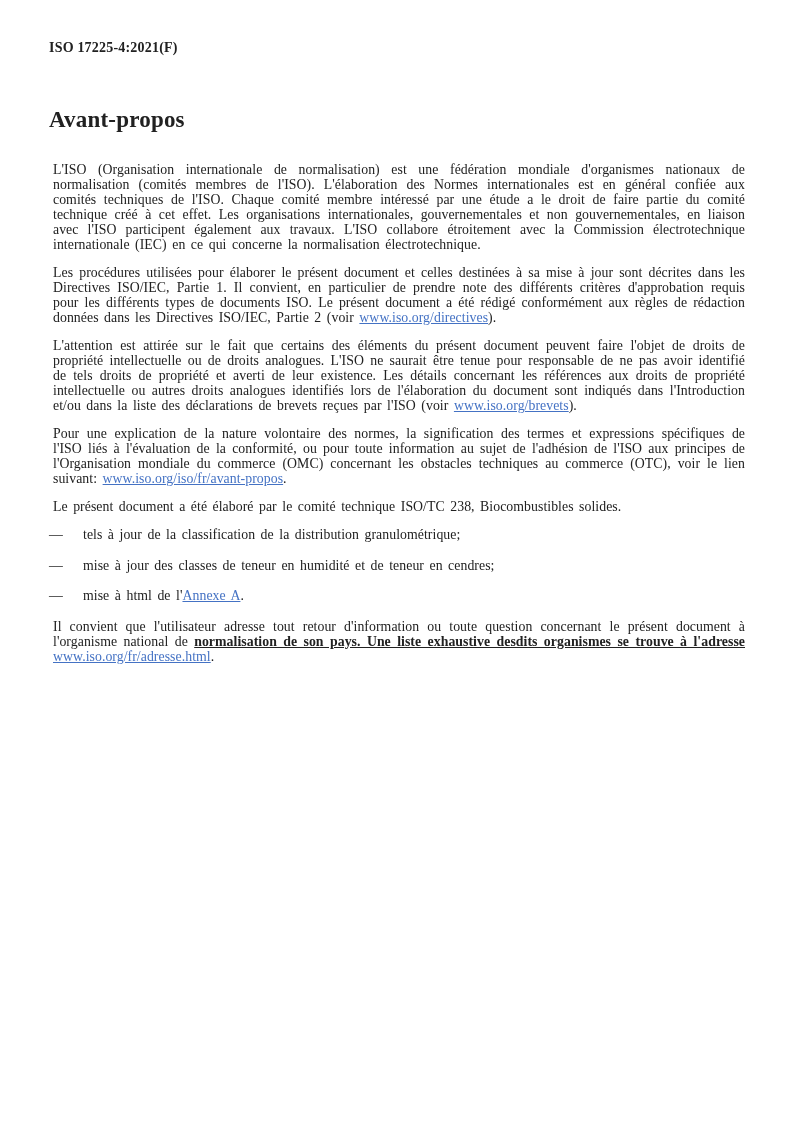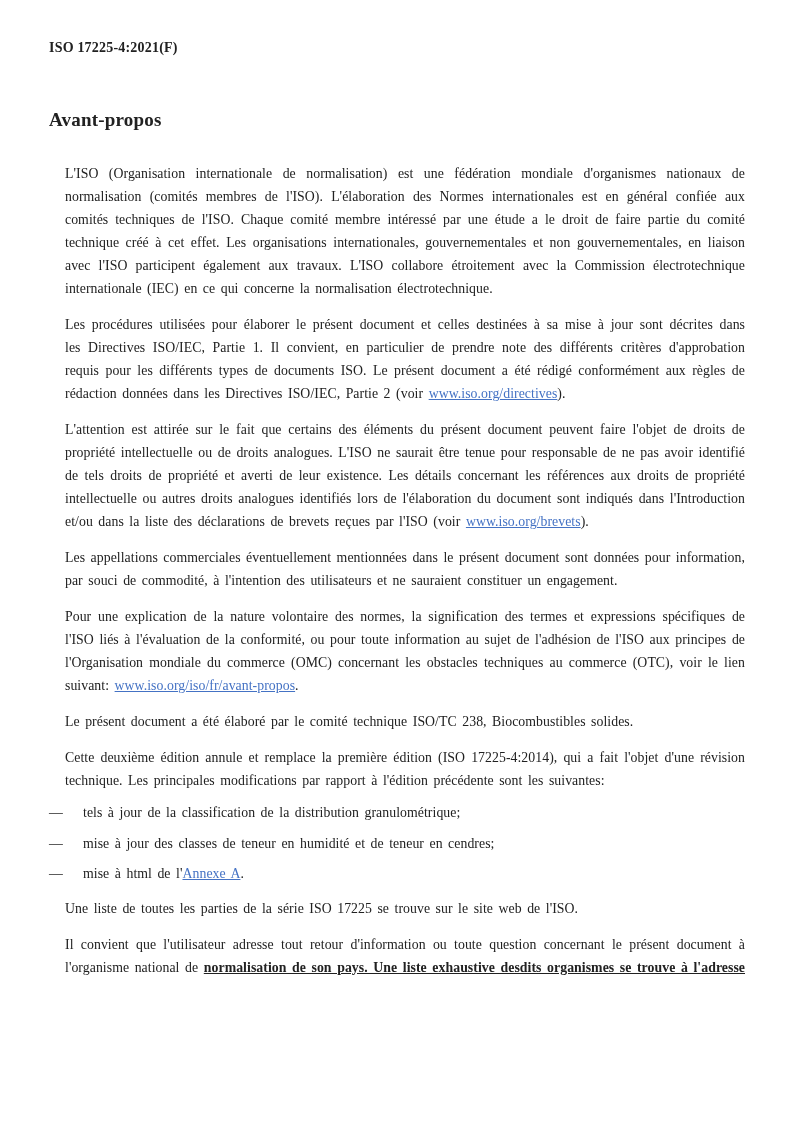--- a/index.html
+++ b/index.html
@@ -23,33 +23,33 @@
     right: 48px;
     top: 40px;
   }
   .doc-ref {
     font-weight: bold;
     font-size: 14px;
     line-height: 16px;
     letter-spacing: 0.2px;
   }
   h1.section-title {
-    font-size: 19px;
+    font-size: 23px;
     font-weight: bold;
     margin: 50px 0 29px 0;
     line-height: 27px;
     letter-spacing: 0.2px;
   }
   p.body-p {
     font-size: 13.8px;
-    line-height: 23px;
+    line-height: 15px;
     text-align: justify;
     word-spacing: 2px;
     letter-spacing: 0.05px;
-    margin: 0 0 13px 16px;
+    margin: 0 0 13px 4px;
   }
   .bullet-list {
     margin: 2px 0 0 0;
   }
   .bullet-item {
     display: flex;
     font-size: 13.8px;
     line-height: 15.5px;
     word-spacing: 2px;
     letter-spacing: 0.05px;
@@ -101,58 +101,49 @@
     </p>
 
     <p class="body-p">
       <span>Les procédures utilisées pour élaborer le présent document et celles destinées à sa mise à jour sont décrites dans les Directives ISO/IEC, Partie 1. Il convient, en particulier de prendre note des différents critères d'approbation requis pour les différents types de documents ISO. Le présent document a été rédigé conformément aux règles de rédaction données dans les Directives ISO/IEC, Partie 2 (voir </span><a class="link">www.iso.org/directives</a><span>).</span>
     </p>
 
     <p class="body-p">
       <span>L'attention est attirée sur le fait que certains des éléments du présent document peuvent faire l'objet de droits de propriété intellectuelle ou de droits analogues. L'ISO ne saurait être tenue pour responsable de ne pas avoir identifié de tels droits de propriété et averti de leur existence. Les détails concernant les références aux droits de propriété intellectuelle ou autres droits analogues identifiés lors de l'élaboration du document sont indiqués dans l'Introduction et/ou dans la liste des déclarations de brevets reçues par l'ISO (voir </span><a class="link">www.iso.org/brevets</a><span>).</span>
     </p>
 
-    <p class="body-p">
-      <span>Les appellations commerciales éventuellement mentionnées dans le présent document sont données pour information, par souci de commodité, à l'intention des utilisateurs et ne sauraient constituer un engagement.</span>
-    </p>
 
     <p class="body-p">
       <span>Pour une explication de la nature volontaire des normes, la signification des termes et expressions spécifiques de l'ISO liés à l'évaluation de la conformité, ou pour toute information au sujet de l'adhésion de l'ISO aux principes de l'Organisation mondiale du commerce (OMC) concernant les obstacles techniques au commerce (OTC), voir le lien suivant: </span><a class="link">www.iso.org/iso/fr/avant-propos</a><span>.</span>
     </p>
 
     <p class="body-p">
       <span>Le présent document a été élaboré par le comité technique ISO/TC 238, </span><span class="italic">Biocombustibles solides</span><span>.</span>
     </p>
 
-    <p class="body-p">
-      <span>Cette deuxième édition annule et remplace la première édition (ISO 17225-4:2014), qui a fait l'objet d'une révision technique. Les principales modifications par rapport à l'édition précédente sont les suivantes:</span>
-    </p>
 
     <div class="bullet-list">
 
       <div class="bullet-item">
         <span class="bullet-dash">—</span>
         <span class="bullet-text">tels à jour de la classification de la distribution granulométrique;</span>
       </div>
 
       <div class="bullet-item">
         <span class="bullet-dash">—</span>
         <span class="bullet-text">mise à jour des classes de teneur en humidité et de teneur en cendres;</span>
       </div>
 
       <div class="bullet-item">
         <span class="bullet-dash">—</span>
         <span class="bullet-text"><span>mise à html de l'</span><a class="link">Annexe A</a><span>.</span></span>
       </div>
 
     </div>
 
-    <p class="body-p">
-      <span>Une liste de toutes les parties de la série ISO 17225 se trouve sur le site web de l'ISO.</span>
-    </p>
 
     <p class="body-p">
       <span>Il convient que l'utilisateur adresse tout retour d'information ou toute question concernant le présent document à l'organisme national de </span><span class="underlined">normalisation de son pays. Une liste exhaustive desdits organismes se trouve à l'adresse </span><a class="link">www.iso.org/fr/adresse.html</a><span>.</span>
     </p>
 
   </div>
 
   <div class="footer">
     <span>iv</span>
     <span>© ISO 2018 – Tous droits réservés</span>

